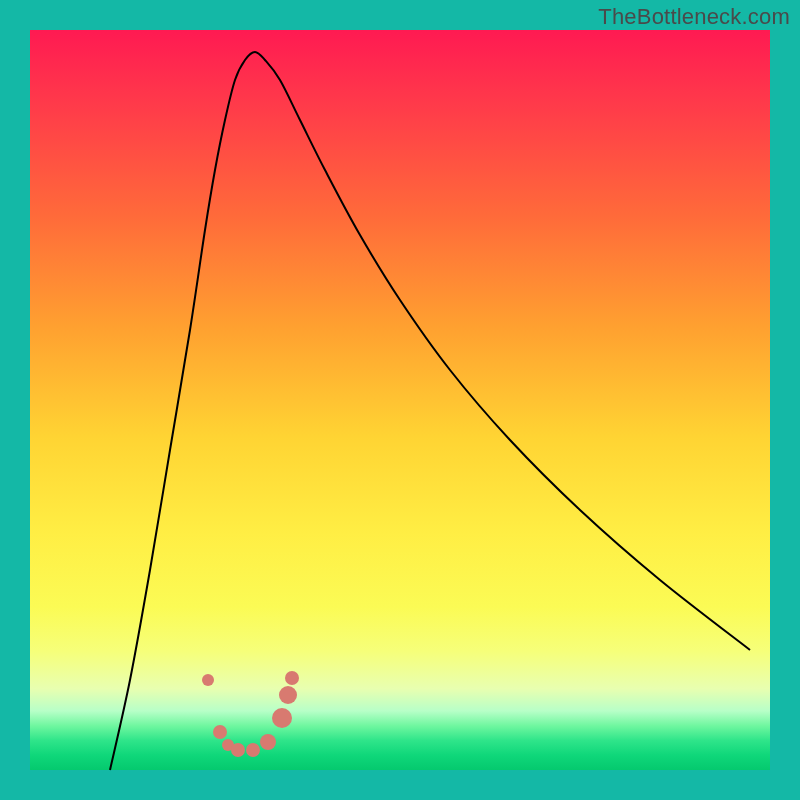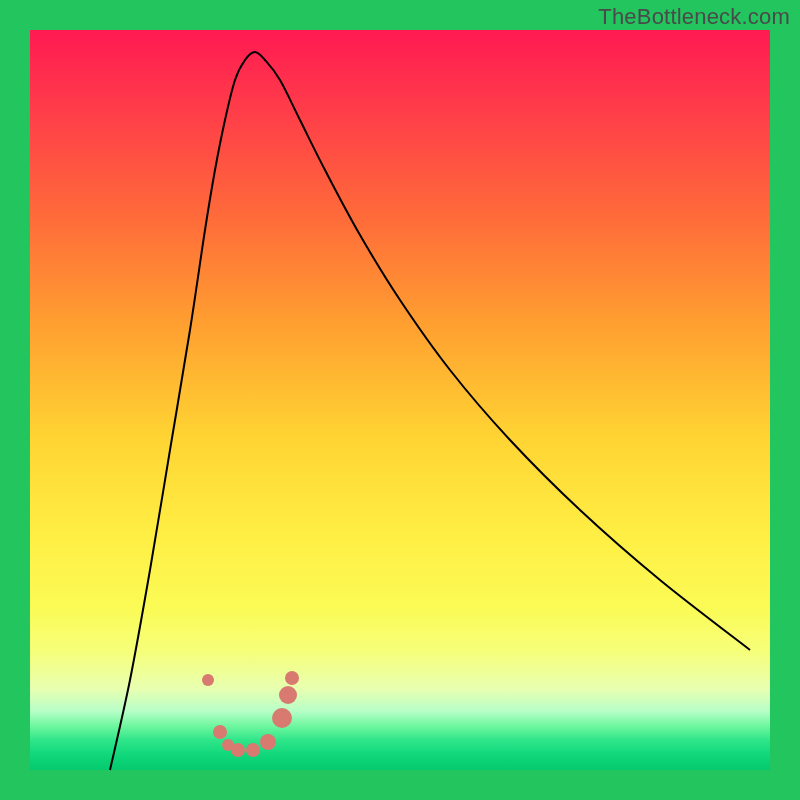--- a/index.html
+++ b/index.html
@@ -10,21 +10,21 @@
     overflow: hidden;
     background: #000;
     font-family: Arial, Helvetica, sans-serif;
   }
   .frame {
     position: absolute;
     left: 0;
     top: 0;
     width: 800px;
     height: 800px;
-    background: #22c55e;
+    background: #14b8a6;
     text-align: center;
   }
   .plot {
     position: absolute;
     left: 30px;
     top: 30px;
     width: 740px;
     height: 740px;
     
     background: linear-gradient(

